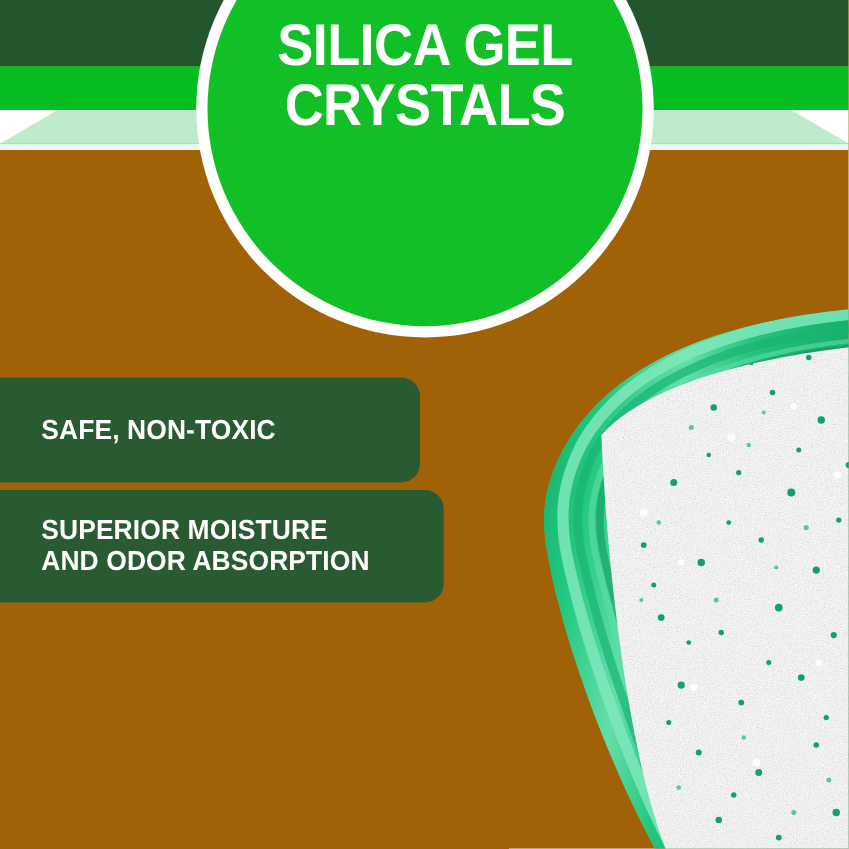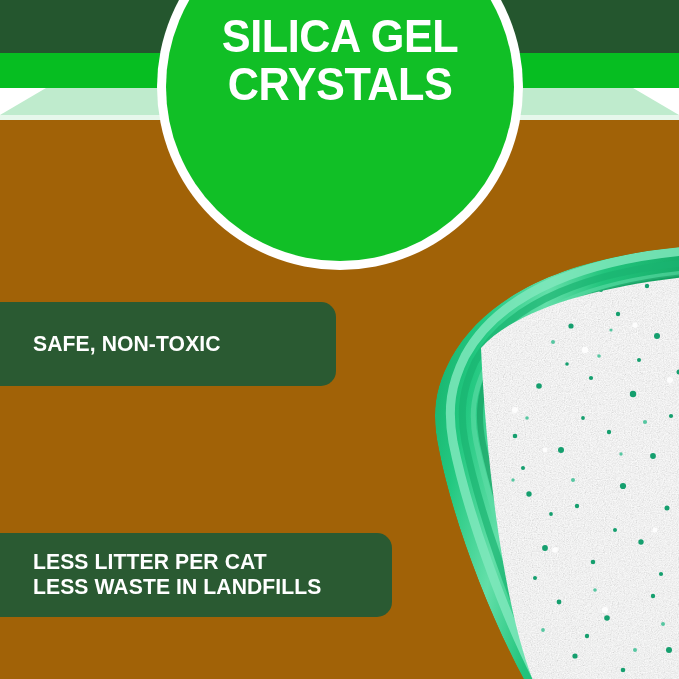--- a/index.html
+++ b/index.html
@@ -304,19 +304,19 @@
     <div class="badge-text">
       <span class="l1">SILICA GEL</span>
       <span class="l2">CRYSTALS</span>
     </div>
   </div>
 
   <div class="feature" id="feature-0">
     <span class="line">SAFE, NON-TOXIC</span>
   </div>
 
-
-  <div class="feature" id="feature-2">
-    <span class="line">LESS LITTER PER CAT</span>
-    <span class="line">LESS WASTE IN LANDFILLS</span>
-  </div>
+  <div class="feature" id="feature-1">
+    <span class="line">SUPERIOR MOISTURE</span>
+    <span class="line">AND ODOR ABSORPTION</span>
+  </div>
+
 
 </div>
 
 </body></html>

